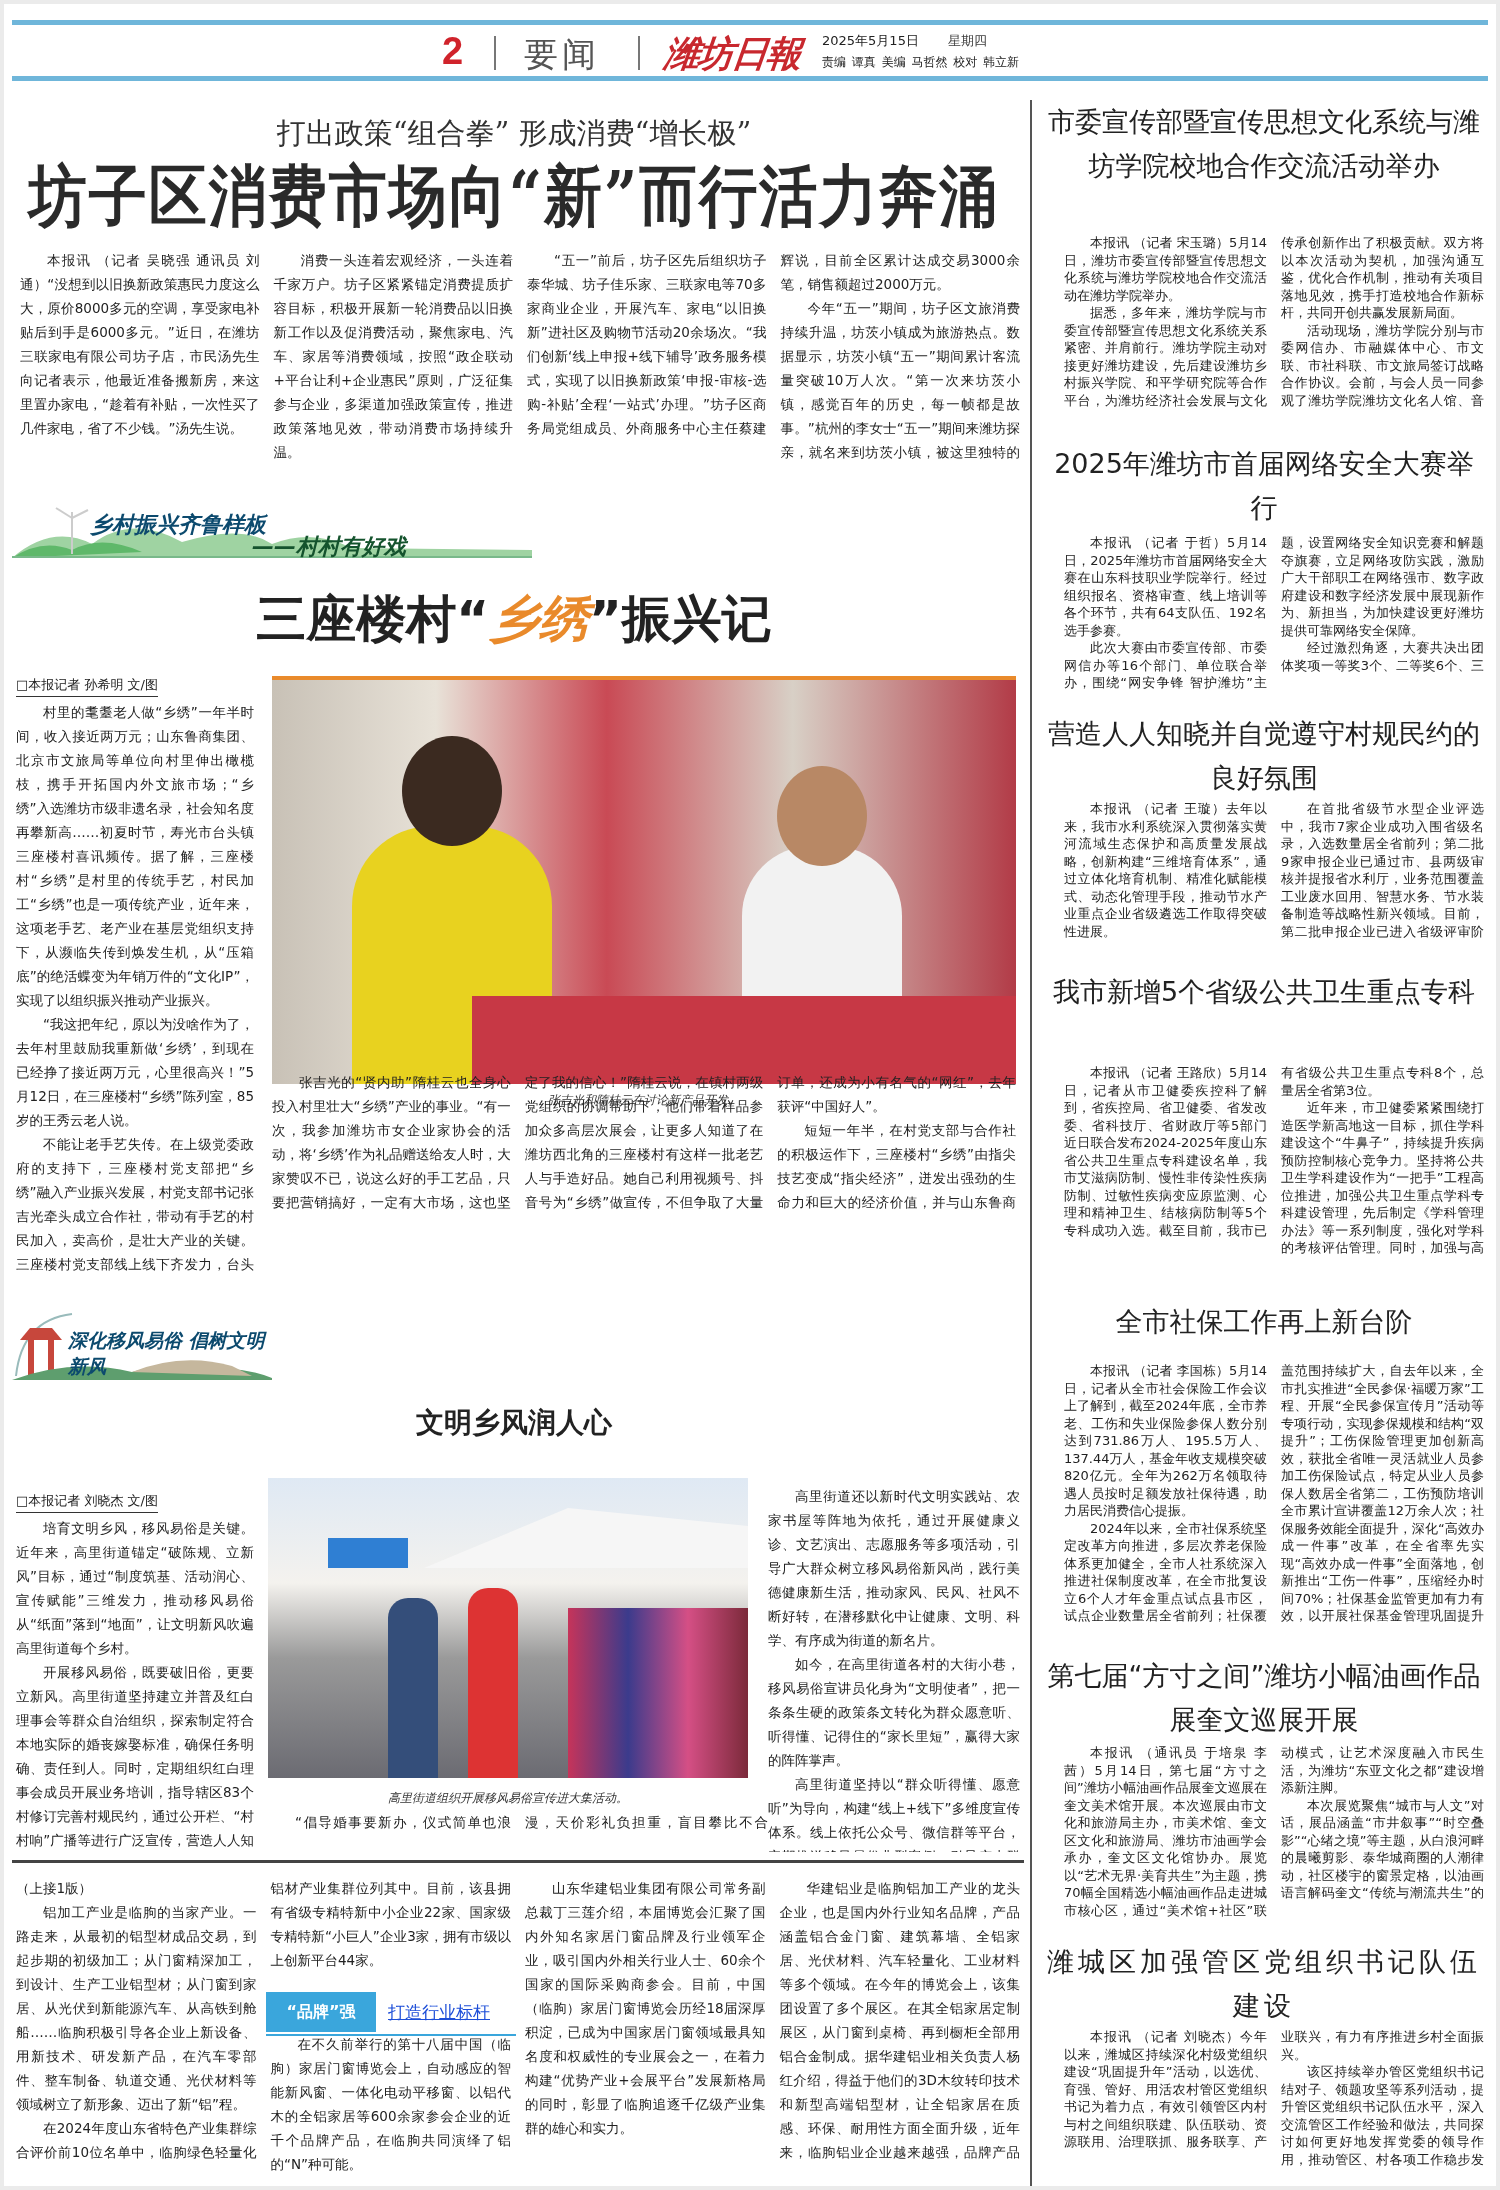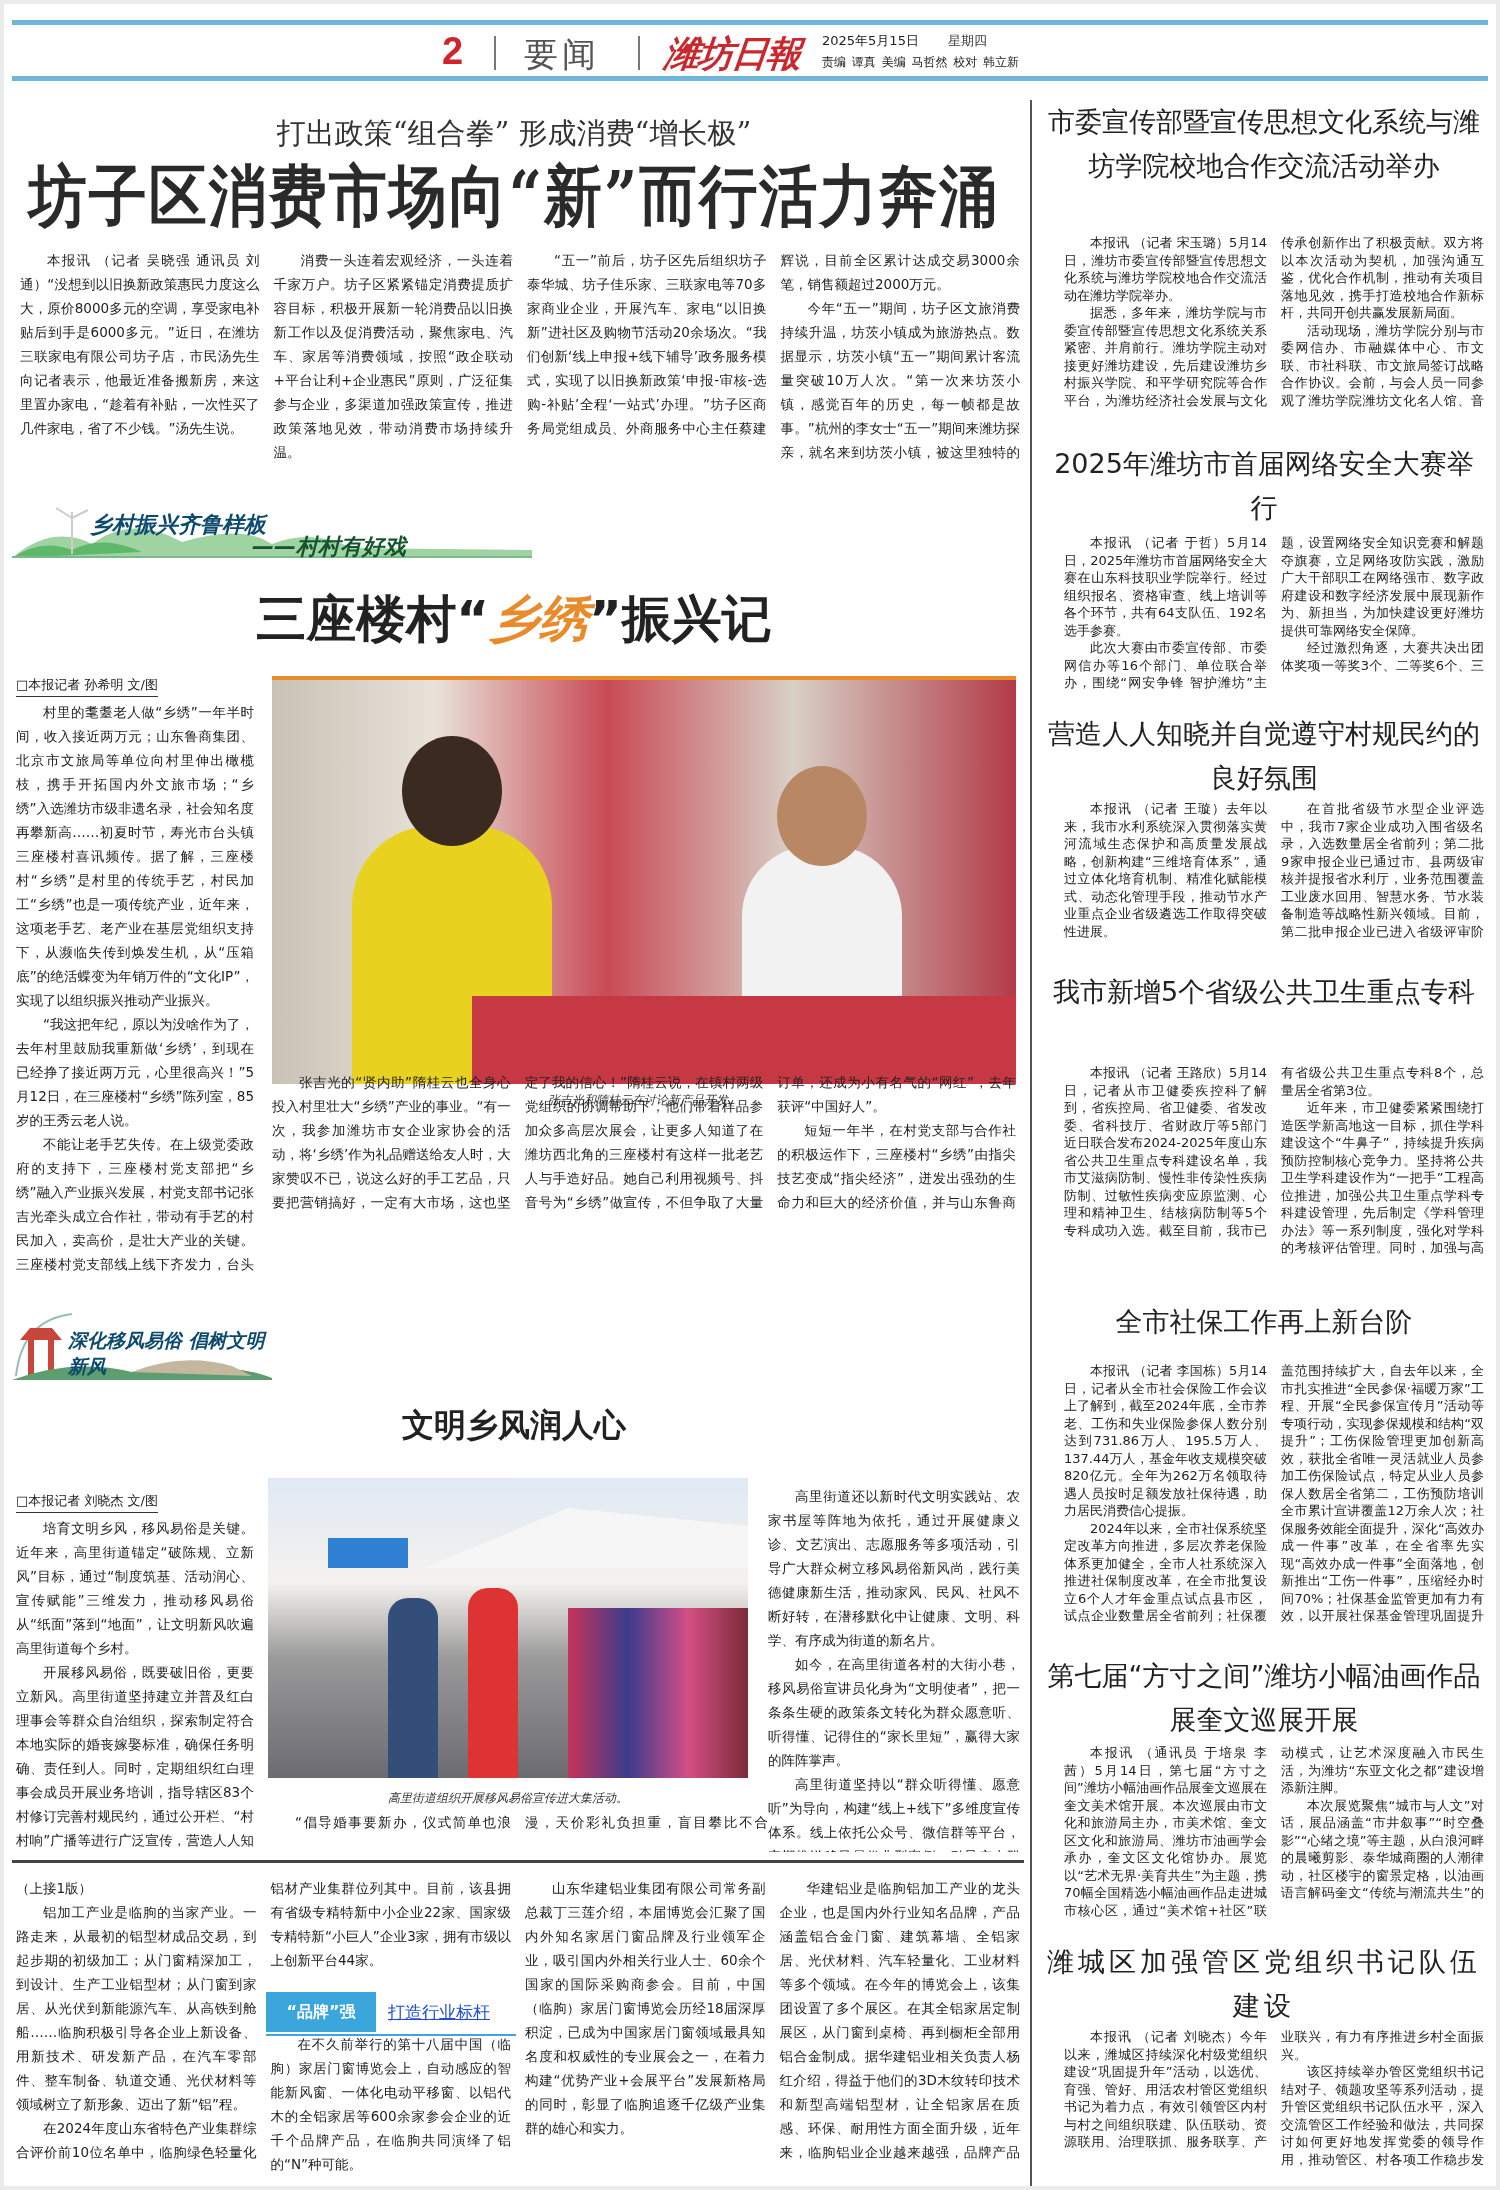--- a/index.html
+++ b/index.html
@@ -117,21 +117,21 @@
       <path d="M4 66 Q10 10 60 4" stroke="#9bb" stroke-width="2" fill="none"></path>
       <rect x="16" y="30" width="6" height="36" fill="#c7473c"></rect>
       <rect x="36" y="30" width="6" height="36" fill="#c7473c"></rect>
       <path d="M8 30 L50 30 L40 18 L18 18 Z" fill="#c7473c"></path>
       <path d="M0 70 Q60 48 120 62 Q160 50 200 60 Q230 56 260 68 L260 70 Z" fill="#5e9e6e"></path>
       <path d="M120 62 Q170 42 220 56 L240 66 Z" fill="#c5b79d"></path>
     </svg>
     <span class="banner-text-1" style="left:56px; top:18px; font-size:19px;">深化移风易俗  倡树文明新风</span>
   </div>
 
-  <div class="feature-title" style="top:1400px; font-family:'DejaVu Serif',serif; font-size:32px;">文明乡风润人心</div>
+  <div class="feature-title" style="top:1400px; font-family:'DejaVu Serif',serif; font-size:28px;">文明乡风润人心</div>
 
   <div class="byline" style="left:12px; top:1488px;">□本报记者  刘晓杰  文/图</div>
 
   <div class="body-text" style="left:12px; top:1512px; width:238px; height:334px;">
     <p>培育文明乡风，移风易俗是关键。近年来，高里街道锚定“破陈规、立新风”目标，通过“制度筑基、活动润心、宣传赋能”三维发力，推动移风易俗从“纸面”落到“地面”，让文明新风吹遍高里街道每个乡村。</p>
     <p>开展移风易俗，既要破旧俗，更要立新风。高里街道坚持建立并普及红白理事会等群众自治组织，探索制定符合本地实际的婚丧嫁娶标准，确保任务明确、责任到人。同时，定期组织红白理事会成员开展业务培训，指导辖区83个村修订完善村规民约，通过公开栏、“村村响”广播等进行广泛宣传，营造人人知晓并自觉遵守村规民约的良好氛围。</p>
   </div>
 
   <div class="photo" style="left:264px; top:1474px; width:480px; height:300px; background:linear-gradient(180deg,#dfe9f4 0%,#f4f2ee 35%,#9a9a9a 60%,#6b6b72 100%);">
     <div style="position:absolute;left:120px;top:30px;width:360px;height:60px;background:#f6f6f6;clip-path:polygon(10% 100%,50% 0,100% 30%,100% 100%);"></div>

